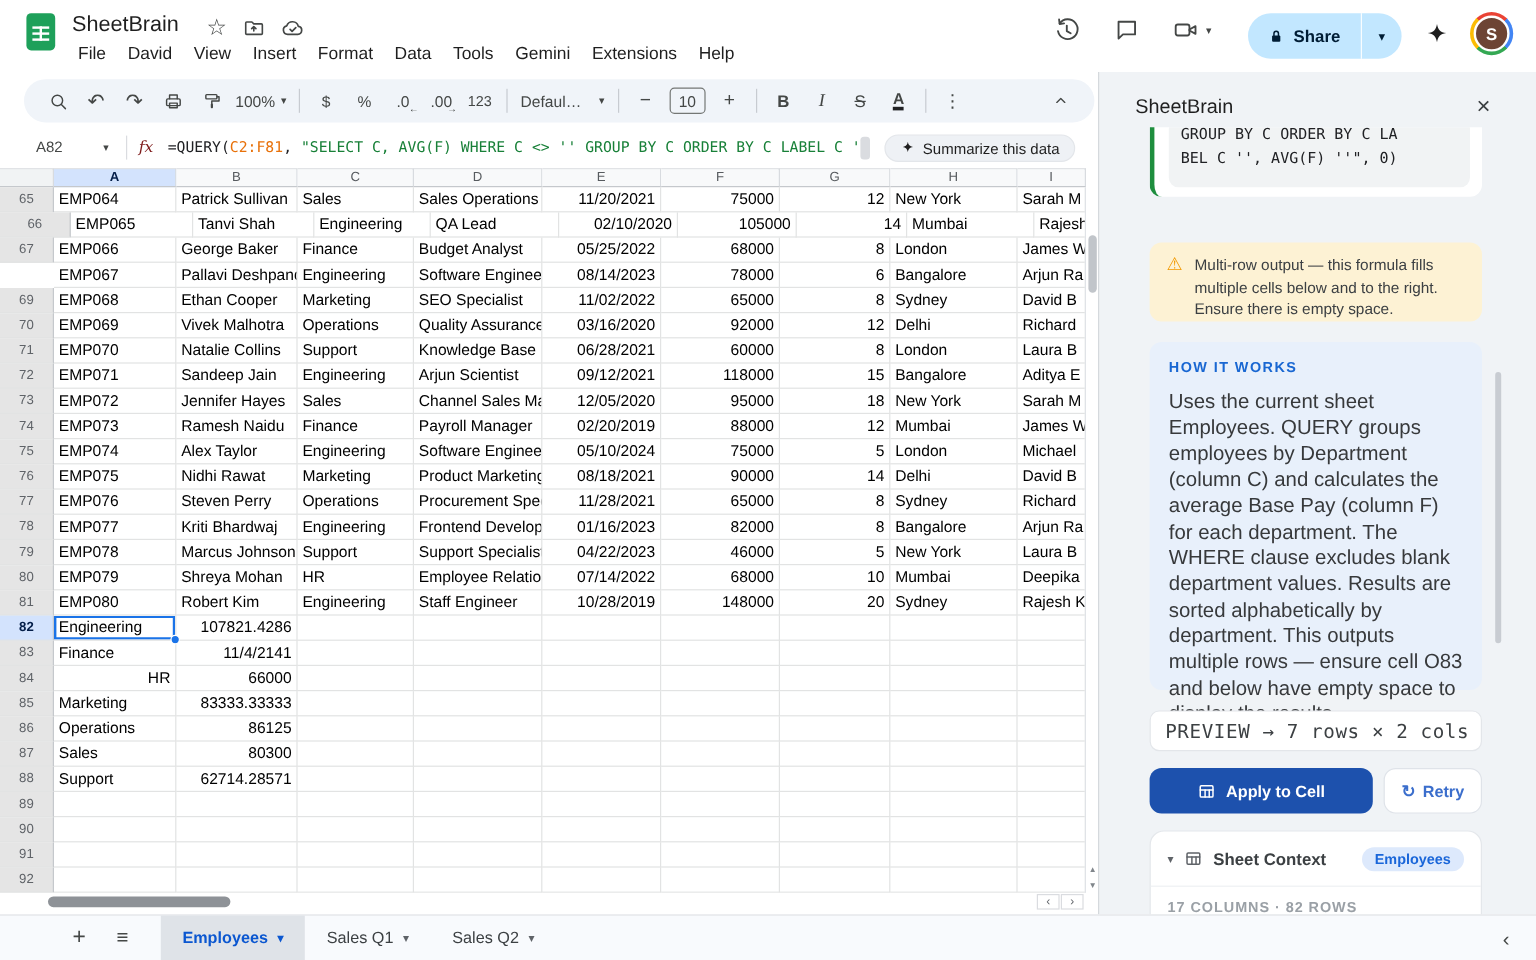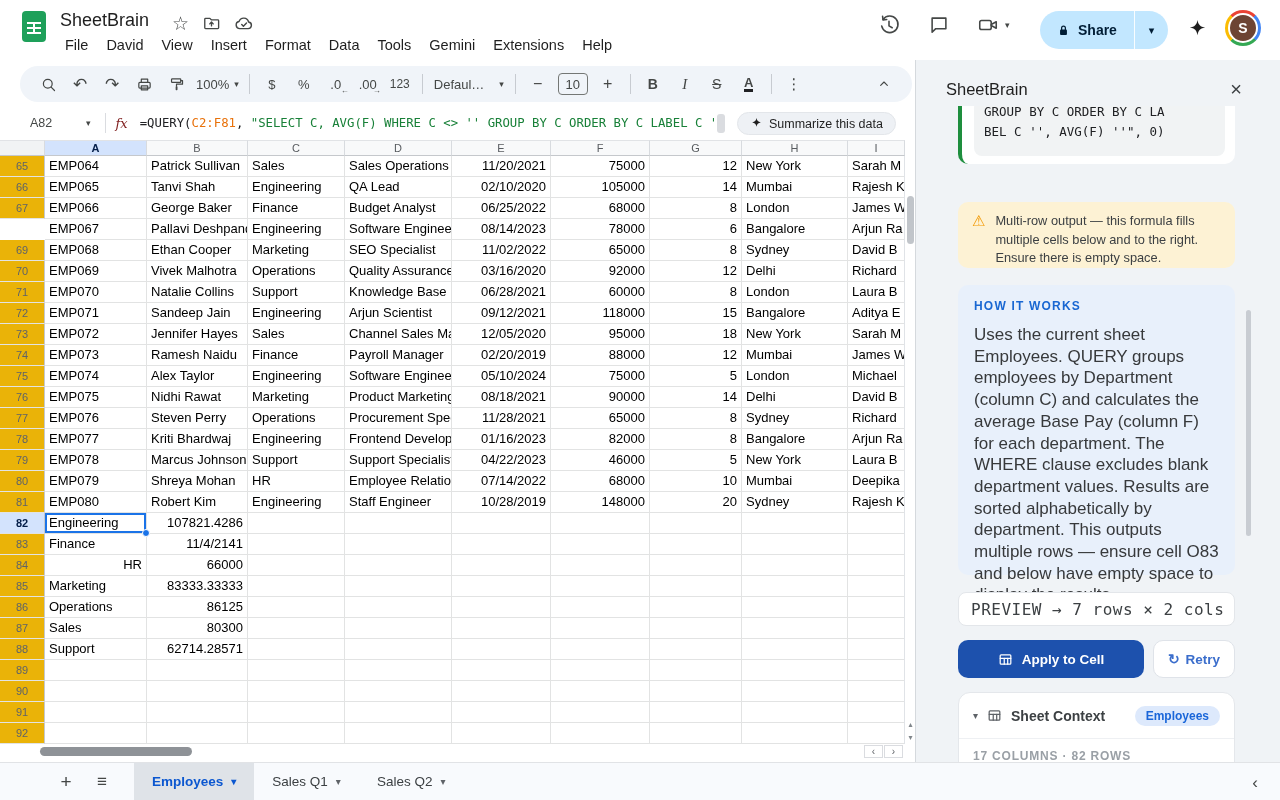--- a/index.html
+++ b/index.html
@@ -69,21 +69,21 @@
     border-radius:12px; display:flex; align-items:center; gap:6px; padding:0 12px; font-size:12.5px; color:#1f1f1f; }
 
   
   #grid-area { position:absolute; left:0; top:140px; width:915px; height:622px; background:#fff; }
   #column-header-row { display:flex; height:16px; }
   .col-h { background:#f8f9fa; border-right:1px solid #d8dbdf; border-bottom:1px solid #c5c8cc; border-top:1px solid #e1e3e6;
     font-size:11px; color:#575b5f; display:flex; align-items:center; justify-content:center; }
   .col-h.selcol { background:#d3e3fd; color:#041e49; font-weight:600; }
   .corner { background:#f1f3f4; }
   .g-row { display:flex; height:21px; }
-  .row-h { background:#eab308; border-right:1px solid #c5c8cc; border-bottom:1px solid #e2e3e3;
+  .row-h { background:#e5e5e5; border-right:1px solid #c5c8cc; border-bottom:1px solid #e2e3e3;
     font-size:11px; color:#5f6368; display:flex; align-items:center; justify-content:center; }
   .row-h.selrow { background:#d3e3fd; color:#041e49; font-weight:700; }
   .g-cell { border-right:1px solid #e2e3e3; border-bottom:1px solid #e2e3e3; font-size:13px; color:#000;
     line-height:20px; padding:0 4px; overflow:hidden; white-space:nowrap; }
   .g-cell.al-r { text-align:right; }
   .g-cell.sel-cell { position:relative; overflow:visible; z-index:3; box-shadow:inset 0 0 0 2px #1a73e8; }
   #fill-handle { position:absolute; right:-4px; bottom:-4px; width:8px; height:8px; border-radius:50%;
     background:#1a73e8; border:1.5px solid #fff; }
   
   #v-scroll { position:absolute; left:904px; top:16px; width:11px; height:588px; border-left:1px solid #e0e3e7; background:#fff; }
@@ -365,38 +365,38 @@
           <div class="g-cell" style="width: 101px; flex: 0 0 auto;">Patrick Sullivan</div>
           <div class="g-cell" style="width: 97px; flex: 0 0 auto;">Sales</div>
           <div class="g-cell" style="width: 107px; flex: 0 0 auto;">Sales Operations</div>
           <div class="g-cell al-r" style="width: 99px; flex: 0 0 auto;">11/20/2021</div>
           <div class="g-cell al-r" style="width: 99px; flex: 0 0 auto;">75000</div>
           <div class="g-cell al-r" style="width: 92px; flex: 0 0 auto;">12</div>
           <div class="g-cell" style="width: 106px; flex: 0 0 auto;">New York</div>
           <div class="g-cell" style="width: 57px; flex: 0 0 auto;">Sarah M</div>
         </div>
         <div class="g-row">
-          <div class="row-h" style="width: 45px; flex: 0 0 auto;">66</div>
+          <div class="row-h" style="width: 59px; flex: 0 0 auto;">66</div>
           <div class="g-cell" style="width: 102px; flex: 0 0 auto;">EMP065</div>
           <div class="g-cell" style="width: 101px; flex: 0 0 auto;">Tanvi Shah</div>
           <div class="g-cell" style="width: 97px; flex: 0 0 auto;">Engineering</div>
           <div class="g-cell" style="width: 107px; flex: 0 0 auto;">QA Lead</div>
           <div class="g-cell al-r" style="width: 99px; flex: 0 0 auto;">02/10/2020</div>
           <div class="g-cell al-r" style="width: 99px; flex: 0 0 auto;">105000</div>
           <div class="g-cell al-r" style="width: 92px; flex: 0 0 auto;">14</div>
           <div class="g-cell" style="width: 106px; flex: 0 0 auto;">Mumbai</div>
           <div class="g-cell" style="width: 57px; flex: 0 0 auto;">Rajesh K</div>
         </div>
         <div class="g-row">
           <div class="row-h" style="width: 45px; flex: 0 0 auto;">67</div>
           <div class="g-cell" style="width: 102px; flex: 0 0 auto;">EMP066</div>
           <div class="g-cell" style="width: 101px; flex: 0 0 auto;">George Baker</div>
           <div class="g-cell" style="width: 97px; flex: 0 0 auto;">Finance</div>
           <div class="g-cell" style="width: 107px; flex: 0 0 auto;">Budget Analyst</div>
-          <div class="g-cell al-r" style="width: 99px; flex: 0 0 auto;">06/25/2022</div>
+          <div class="g-cell al-r" style="width: 99px; flex: 0 0 auto;">05/25/2022</div>
           <div class="g-cell al-r" style="width: 99px; flex: 0 0 auto;">68000</div>
           <div class="g-cell al-r" style="width: 92px; flex: 0 0 auto;">8</div>
           <div class="g-cell" style="width: 106px; flex: 0 0 auto;">London</div>
           <div class="g-cell" style="width: 57px; flex: 0 0 auto;">James W</div>
         </div>
         <div class="g-row">
           <div class="row-h" style="width: 45px; flex: 0 0 auto; margin-top: 28px;">68</div>
           <div class="g-cell" style="width: 102px; flex: 0 0 auto;">EMP067</div>
           <div class="g-cell" style="width: 101px; flex: 0 0 auto;">Pallavi Deshpande</div>
           <div class="g-cell" style="width: 97px; flex: 0 0 auto;">Engineering</div>

